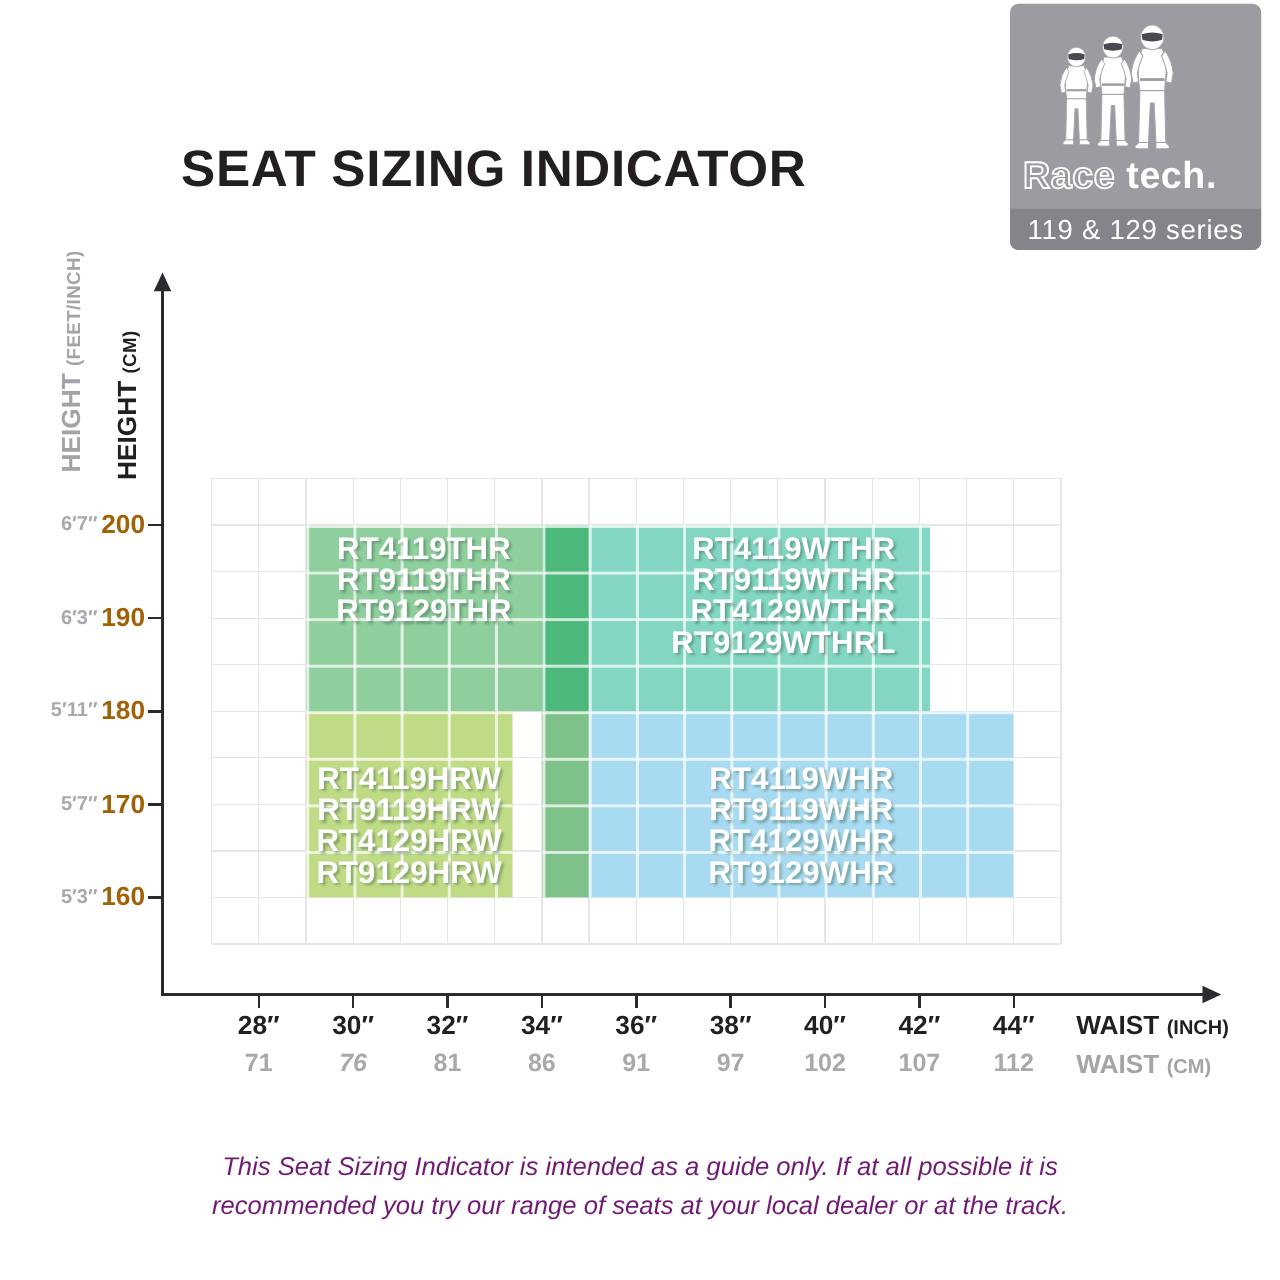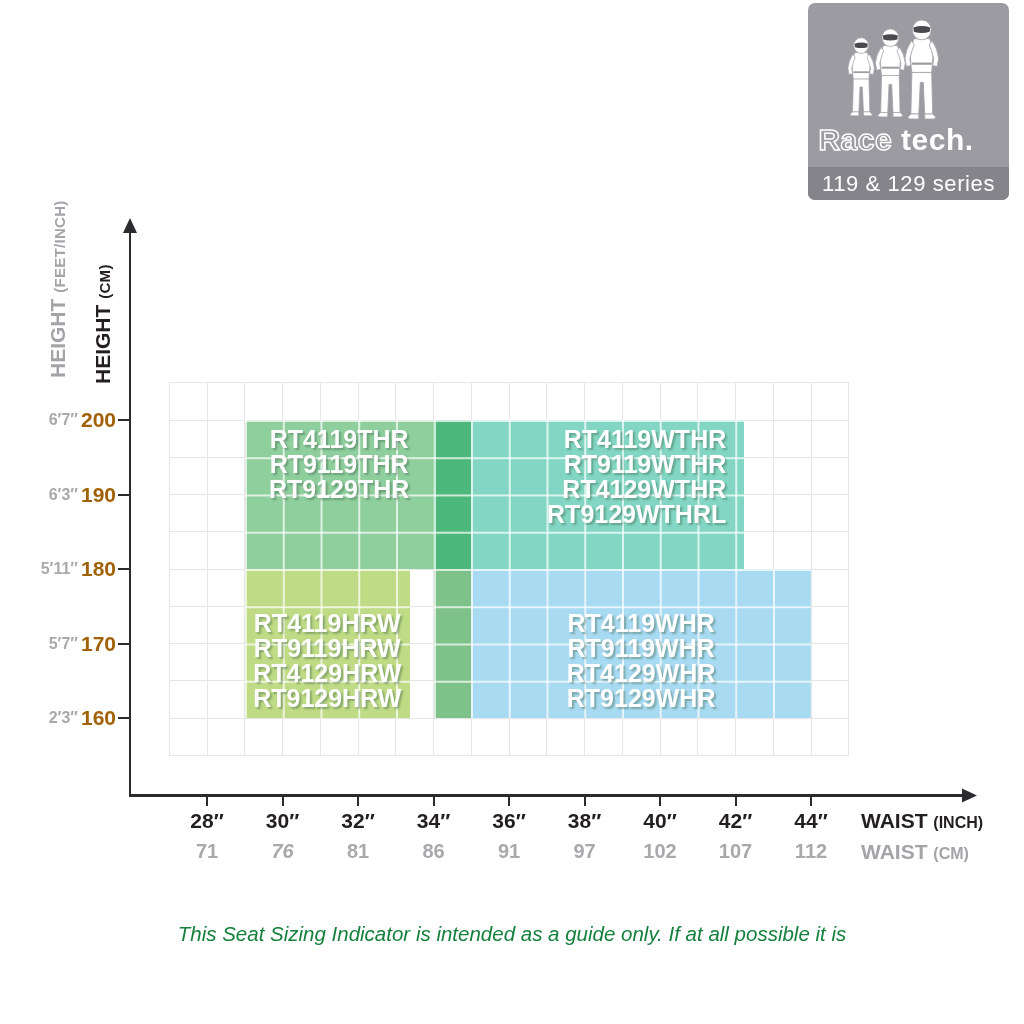--- a/index.html
+++ b/index.html
@@ -24,25 +24,25 @@
   .waist-cm{position:absolute;left:861px;top:840px;font-weight:bold;font-size:21px;color:#a4a3a8;white-space:nowrap;}
   .waist-in .unit,.waist-cm .unit{font-size:16px;}
   
   .xtick-in{position:absolute;top:809px;width:80px;text-align:center;font-weight:bold;font-size:21px;color:#231f20;}
   .xtick-cm{position:absolute;top:840px;width:80px;text-align:center;font-weight:bold;font-size:20px;color:#a9a8ad;}
   .ytick-ft{position:absolute;width:70px;left:8px;text-align:right;font-weight:bold;font-size:16px;color:#a9a8ad;line-height:24px;}
   .ytick-cm{position:absolute;width:52px;left:64px;text-align:right;font-weight:bold;font-size:21px;color:#a16207;line-height:24px;}
   
   .zone{position:absolute;}
   .zone-labels{position:absolute;left:0;top:0;right:0;bottom:0;display:flex;flex-direction:column;
-               padding:7px 18px;box-sizing:border-box;color:#fff;font-weight:bold;font-size:25px;
+               padding:7px 28px;box-sizing:border-box;color:#fff;font-weight:bold;font-size:25px;
                line-height:25px;text-shadow:2px 2px 2px rgba(55,95,70,.42);white-space:nowrap;}
   
   .footer{position:absolute;left:0;width:100%;top:919px;text-align:center;font-style:italic;
-          font-size:20.5px;color:#15803d;line-height:1.5;}
+          font-size:20.5px;color:#701a75;line-height:1.5;}
   svg text{font-family:"Liberation Sans",sans-serif;}
 </style>
 </head>
 <body>
 
 <div class="page">
 
   <svg id="axes-svg" width="1024" height="1024" style="position:absolute;left:0;top:0">
       <line x1="169.25" y1="382.75" x2="169.25" y2="755.25" stroke="#e6e5e8" stroke-width="1" shape-rendering="crispEdges"></line>
       <line x1="207" y1="382.75" x2="207" y2="755.25" stroke="#e6e5e8" stroke-width="1" shape-rendering="crispEdges"></line>
@@ -148,24 +148,25 @@
       <div class="xtick-in" style="left: 771px;">44″</div>
       <div class="xtick-cm" style="left: 771px;">112</div>
       <div class="ytick-ft" style="top: 408px;">6′7″</div>
       <div class="ytick-cm" style="top: 408px;">200</div>
       <div class="ytick-ft" style="top: 482.5px;">6′3″</div>
       <div class="ytick-cm" style="top: 482.5px;">190</div>
       <div class="ytick-ft" style="top: 557px;">5′11″</div>
       <div class="ytick-cm" style="top: 557px;">180</div>
       <div class="ytick-ft" style="top: 631.5px;">5′7″</div>
       <div class="ytick-cm" style="top: 631.5px;">170</div>
-      <div class="ytick-ft" style="top: 706px;">2′3″</div>
+      <div class="ytick-ft" style="top: 706px;">5′3″</div>
       <div class="ytick-cm" style="top: 706px;">160</div>
     </div>
 
+  <div class="title">SEAT SIZING INDICATOR</div>
 
   <div class="logo-box">
     <svg class="logo-figures" width="177" height="112" viewBox="0 0 177 112">
       <defs>
         <g id="driverShape" stroke="#a6a5ab" stroke-width="0.9">
           <path d="M14 20 L30 20 Q33 27 33.5 36 L32 54 L12 54 Q10.5 45 10.5 36 Q11 27 14 20 Z" fill="#fff"></path>
           <path d="M11.5 22 Q6 30 5 40 L6.5 48 L11 47 L10 40 Q12 31 14.5 26 Z" fill="#fff"></path>
           <path d="M32.5 22 Q38 30 39 40 L37.5 48 L33 47 L34 40 Q32 31 29.5 26 Z" fill="#fff"></path>
           <rect x="12" y="44" width="20" height="2.2" fill="#9c9ba1" stroke="none"></rect>
           <path d="M12 54 L11 96 L19 96 L20.5 64 L23.5 64 L25 96 L33 96 L32 54 Z" fill="#fff"></path>
@@ -202,15 +203,16 @@
     <span>WAIST</span>
     <span class="unit">(INCH)</span>
   </div>
   <div class="waist-cm">
     <span>WAIST</span>
     <span class="unit">(CM)</span>
   </div>
 
   <div class="footer">
     <div>This Seat Sizing Indicator is intended as a guide only. If at all possible it is</div>
+    <div>recommended you try our range of seats at your local dealer or at the track.</div>
   </div>
 
 </div>
 
 </body></html>

